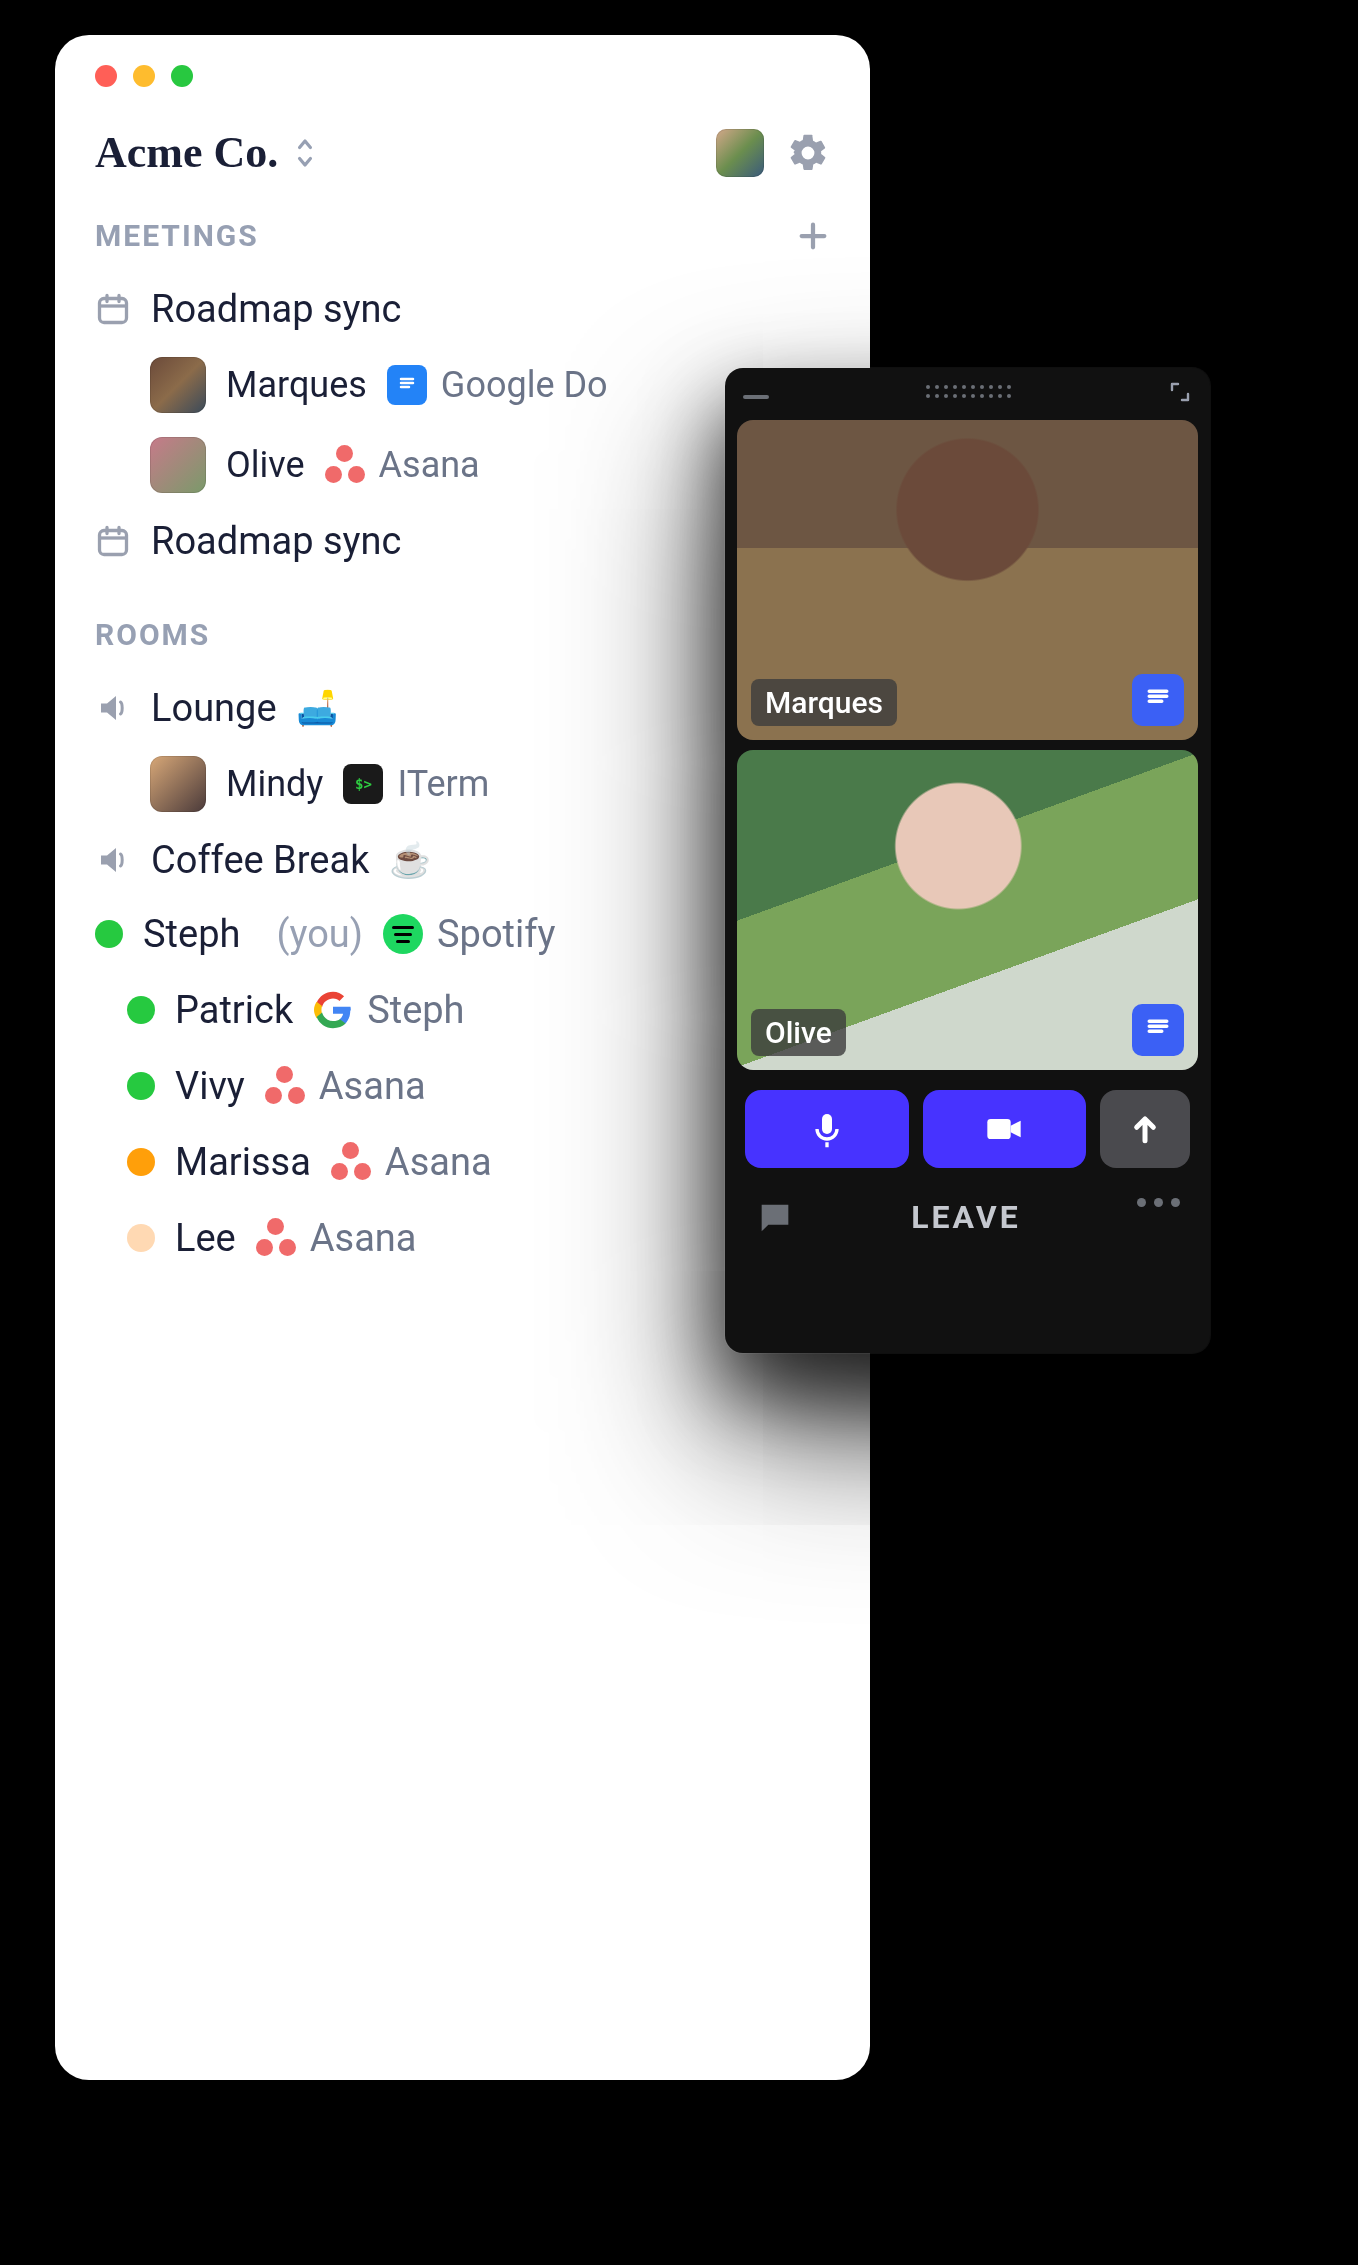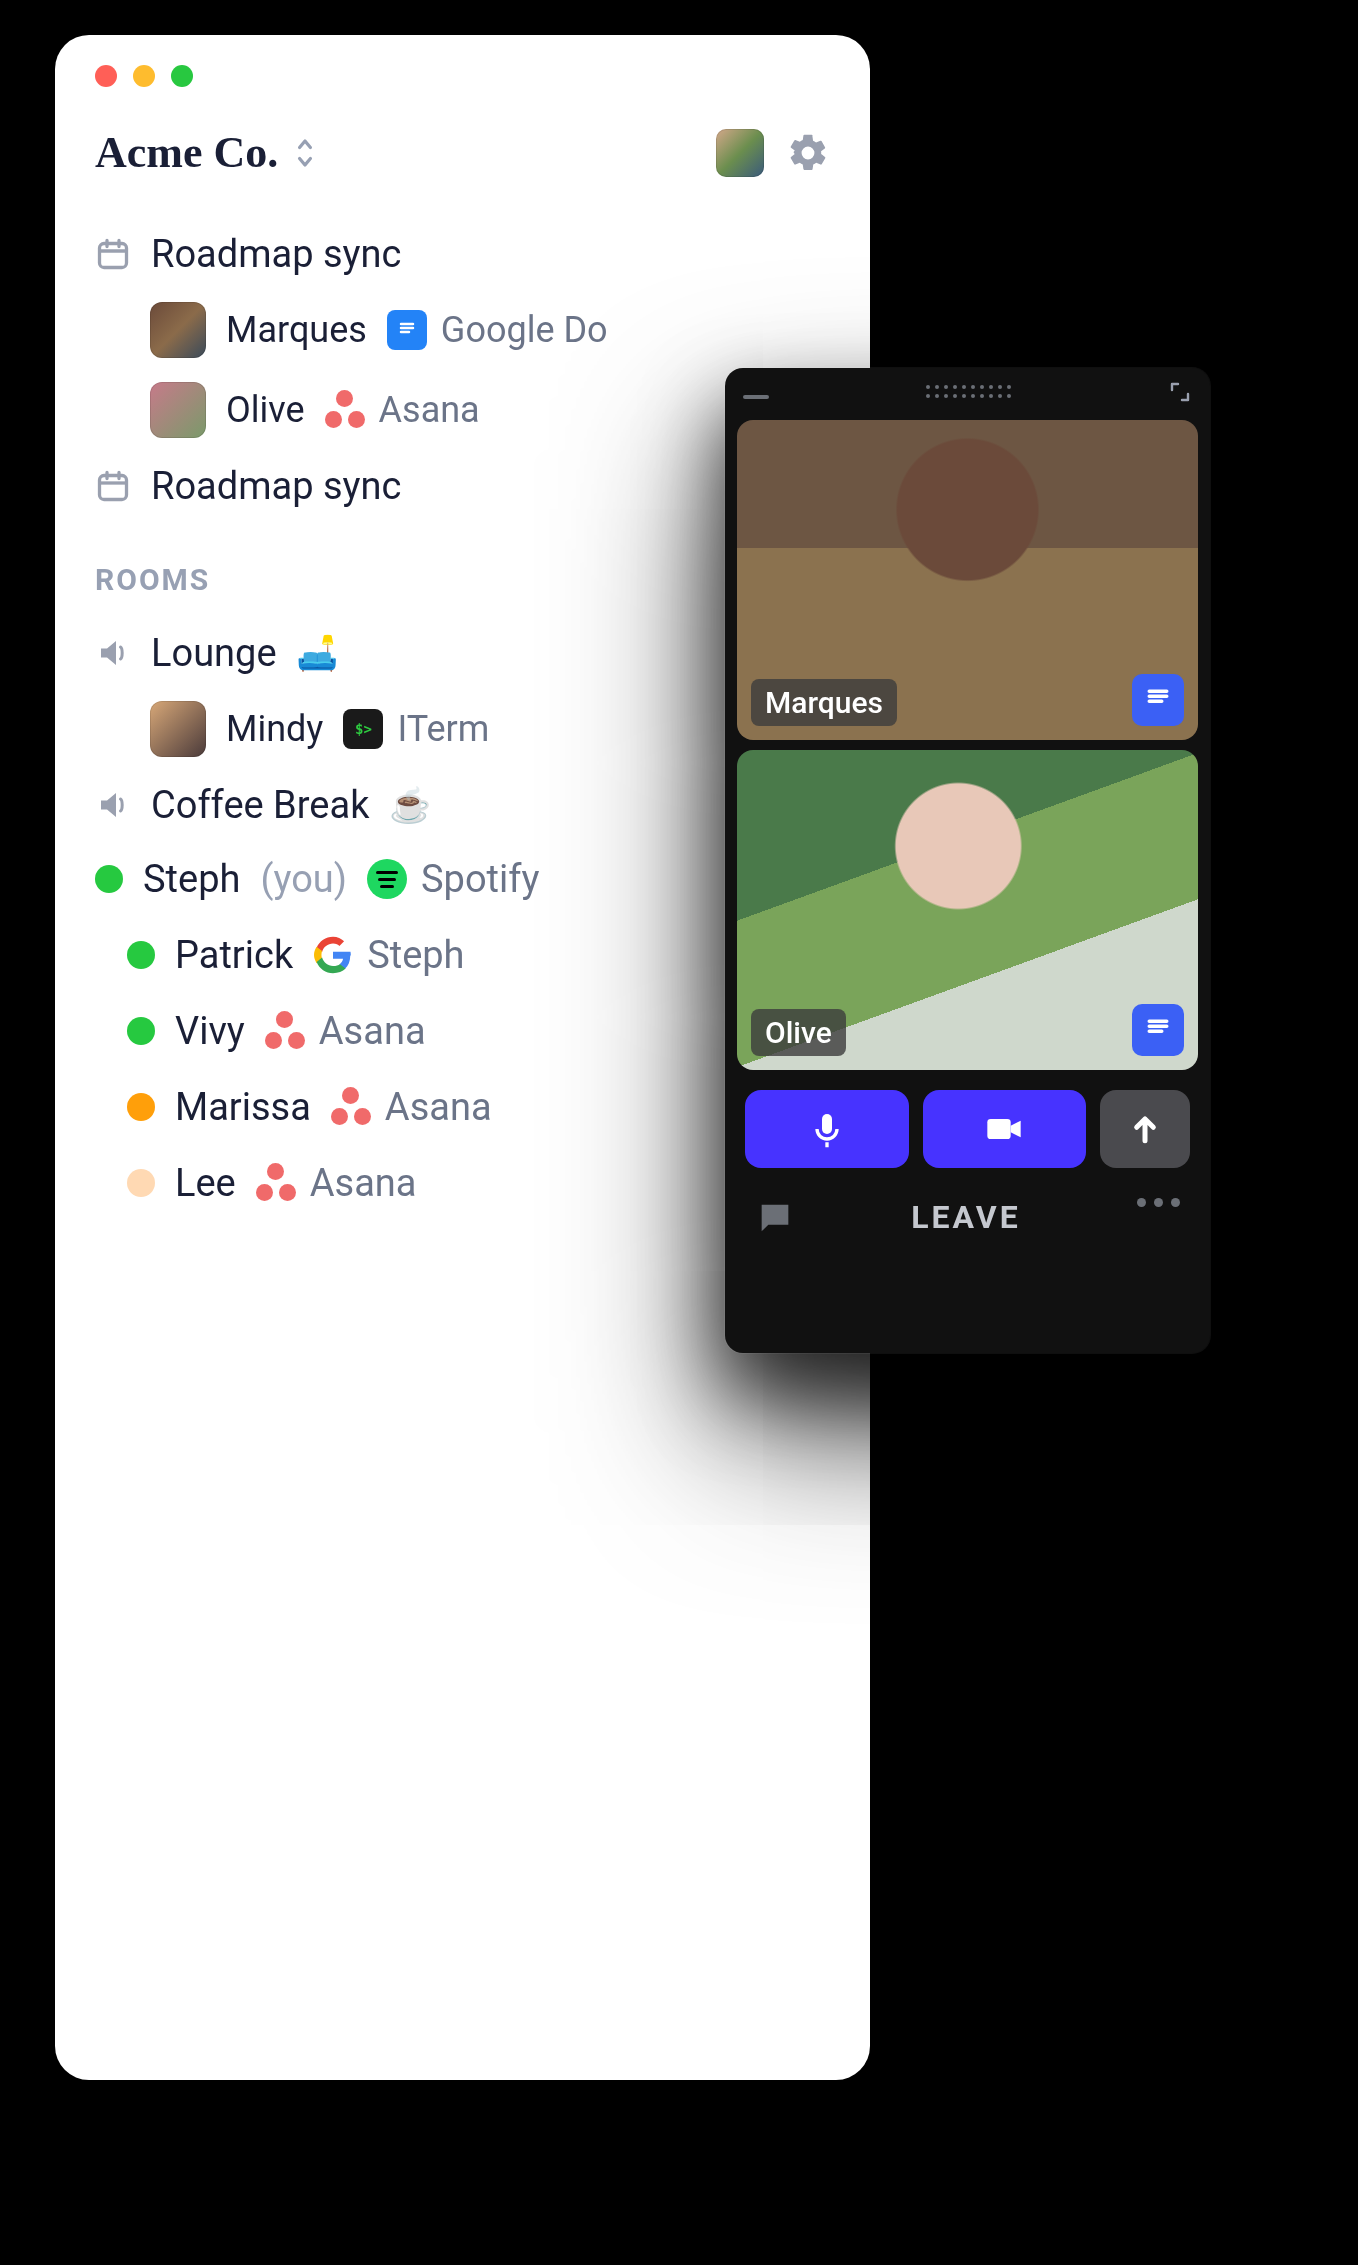--- a/index.html
+++ b/index.html
@@ -124,21 +124,21 @@
   .jira svg{ width:38px; height:38px;}
 
   .presence-dot {
     width:28px; height:28px; border-radius:50%; flex:none;
   }
   .pd-green{background:#26c940;}
   .pd-orange{background:#ff9f0a;}
   .pd-peach{background:#ffd9b3;}
 
   .team-item { margin-left:0; padding:16px 0; font-size:38px;}
-  .team-item .you { color:#97a0b3;}
+  .team-item .you { color:#97a0b3;margin-left:16px;}
   .spotify{width:40px;height:40px;border-radius:50%;background:#1ed760;display:flex;align-items:center;justify-content:center;}
   .spotify span{width:22px;height:3px;border-radius:2px;background:#000;display:block;}
   .google{width:40px;height:40px;border-radius:50%;display:flex;align-items:center;justify-content:center;}
 
   
   .call-panel {
     position:absolute;
     left:725px;
     top:368px;
     width:485px;
@@ -249,20 +249,26 @@
         </svg>
       </div>
       <div class="workspace-actions">
         <div class="avatar-sq"></div>
         <svg class="gear" viewBox="0 0 24 24">
           <path fill="currentColor" d="M19.14 12.94a7.14 7.14 0 0 0 .06-.94 7.14 7.14 0 0 0-.06-.94l2.03-1.58a.5.5 0 0 0 .12-.64l-1.92-3.32a.5.5 0 0 0-.6-.22l-2.39.96a7.03 7.03 0 0 0-1.62-.94l-.36-2.54A.5.5 0 0 0 14 2h-4a.5.5 0 0 0-.5.42l-.36 2.54c-.58.24-1.12.55-1.62.94l-2.39-.96a.5.5 0 0 0-.6.22L2.61 8.48a.5.5 0 0 0 .12.64l2.03 1.58c-.04.31-.6.63-.6.94s.2.63.6.94l-2.03 1.58a.5.5 0 0 0-.12.64l1.92 3.32c.13.22.39.31.6.22l2.39-.96c.5.39 1.04.7 1.62.94l.36 2.54c.4.24.25.42.5.42h4c.25 0 .46-.18.5-.42l.36-2.54c.58-.24 1.12-.55 1.62-.94l2.39.96c.21.09.47 0 .6-.22l1.92-3.32a.5.5 0 0 0-.12-.64l-2.03-1.58ZM12 15.5A3.5 3.5 0 1 1 12 8.5a3.5 3.5 0 0 1 0 7Z"></path>
         </svg>
       </div>
     </div>
 
+    <div class="section-header">
+      <span>MEETINGS</span>
+      <svg class="plus" viewBox="0 0 24 24">
+        <path d="M12 4v16M4 12h16" stroke="currentColor" stroke-width="3" stroke-linecap="round"></path>
+      </svg>
+    </div>
 
     <div class="meeting-item">
       <svg class="cal-icon" viewBox="0 0 24 24">
         <rect x="3" y="5" width="18" height="16" rx="3" fill="none" stroke="currentColor" stroke-width="2.2"></rect>
         <path d="M3 10h18" stroke="currentColor" stroke-width="2.2"></path>
         <path d="M8 3v4M16 3v4" stroke="currentColor" stroke-width="2.2" stroke-linecap="round"></path>
       </svg>
       <span>Roadmap sync</span>
     </div>
     <div class="sub-row">

